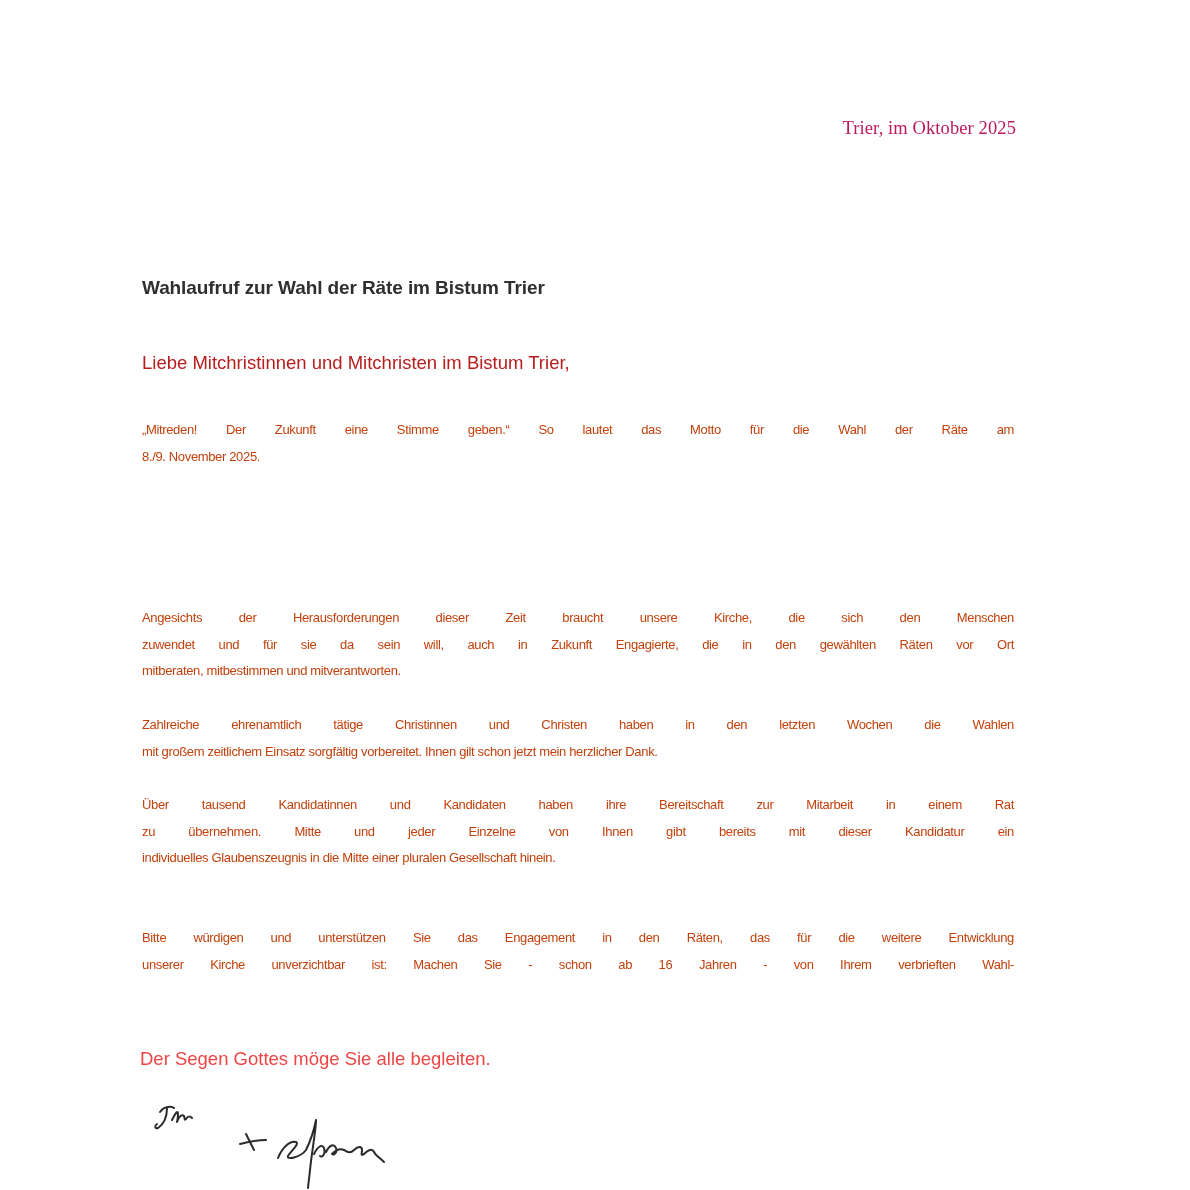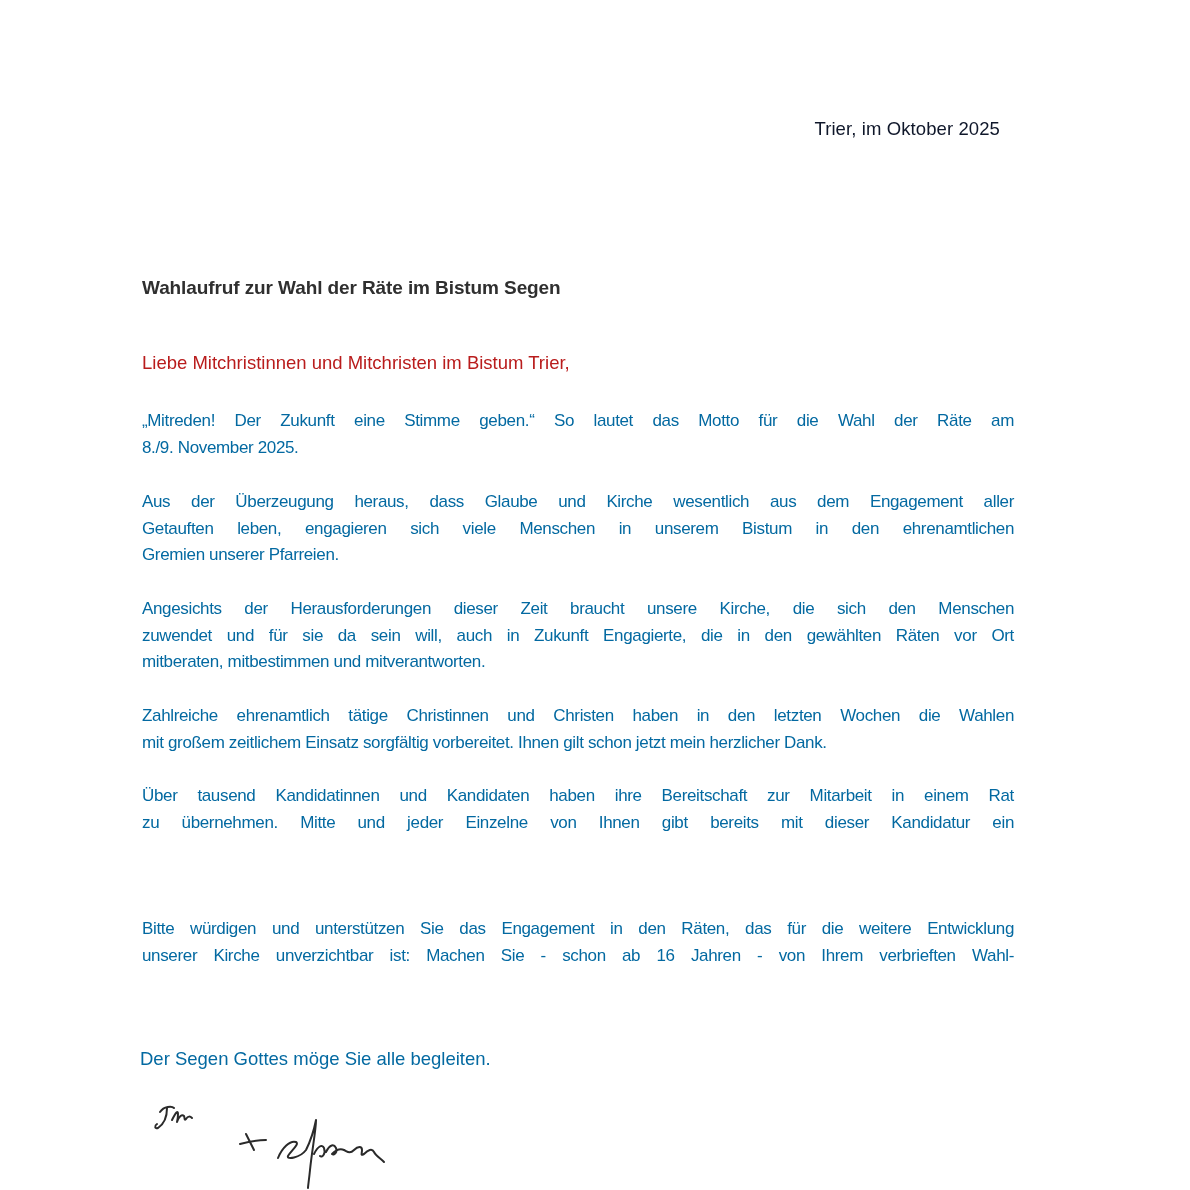--- a/index.html
+++ b/index.html
@@ -16,25 +16,26 @@
       color: #3a3a3a;
     }
     .page {
       position: absolute;
       left: 0; top: 0;
       width: 1190px; height: 1190px;
       background: #ffffff;
     }
     .date-line {
       position: absolute;
-      right: 190px;
+      right: 174px;
       top: 118px;
       font-size: 18.5px;
-      color: #0f172a;
+      color: #be185d;
       letter-spacing: 0.1px;
+      font-family: Liberation Serif, serif;
     }
     .title {
       position: absolute;
       left: 142px;
       top: 277px;
       font-size: 19px;
       font-weight: bold;
       color: #2f2f2f;
       letter-spacing: -0.1px;
     }
@@ -42,25 +43,26 @@
       position: absolute;
       left: 142px;
       top: 352px;
       font-size: 18.5px;
       color: #b91c1c;
     }
     .para {
       position: absolute;
       left: 142px;
       width: 872px;
-      font-size: 17px;
+      font-size: 13px;
       line-height: 26.5px;
-      color: #0369a1;
+      color: #c2410c;
       text-align: justify;
       letter-spacing: -0.35px;
+      margin-top: 9px;
     }
     .para .ln {
       display: block;
       text-align: justify;
       text-align-last: justify;
       white-space: nowrap;
       overflow: visible;
     }
     .para .ln.last {
       text-align-last: left;
@@ -69,70 +71,66 @@
     #p2 { top: 489px; }
     #p3 { top: 596px; }
     #p4 { top: 703px; }
     #p5 { top: 783px; }
     #p6 { top: 916px; }
     .closing {
       position: absolute;
       left: 140px;
       top: 1048px;
       font-size: 18.5px;
-      color: #0369a1;
+      color: #ef4444;
     }
     .signature {
       position: absolute;
       left: 150px;
       top: 1100px;
       width: 280px;
       height: 90px;
     }
     .signature svg {
       width: 280px;
       height: 90px;
     }
   </style>
 </head>
 <body>
 
 <div class="page">
 
   <div class="date-line">Trier, im Oktober 2025</div>
 
-  <div class="title">Wahlaufruf zur Wahl der Räte im Bistum Segen</div>
+  <div class="title">Wahlaufruf zur Wahl der Räte im Bistum Trier</div>
 
   <div class="salutation">Liebe Mitchristinnen und Mitchristen im Bistum Trier,</div>
 
   <div class="para" id="p1">
     <span class="ln">„Mitreden! Der Zukunft eine Stimme geben.“ So lautet das Motto für die Wahl der Räte am</span>
     <span class="ln last">8./9. November 2025.</span>
   </div>
 
-  <div class="para" id="p2">
-    <span class="ln">Aus der Überzeugung heraus, dass Glaube und Kirche wesentlich aus dem Engagement aller</span>
-    <span class="ln">Getauften leben, engagieren sich viele Menschen in unserem Bistum in den ehrenamtlichen</span>
-    <span class="ln last">Gremien unserer Pfarreien.</span>
-  </div>
 
   <div class="para" id="p4">
     <span class="ln">Zahlreiche ehrenamtlich tätige Christinnen und Christen haben in den letzten Wochen die Wahlen</span>
     <span class="ln last">mit großem zeitlichem Einsatz sorgfältig vorbereitet. Ihnen gilt schon jetzt mein herzlicher Dank.</span>
   </div>
 
   <div class="para" id="p3">
     <span class="ln">Angesichts der Herausforderungen dieser Zeit braucht unsere Kirche, die sich den Menschen</span>
     <span class="ln">zuwendet und für sie da sein will, auch in Zukunft Engagierte, die in den gewählten Räten vor Ort</span>
     <span class="ln last">mitberaten, mitbestimmen und mitverantworten.</span>
   </div>
 
   <div class="para" id="p5">
     <span class="ln">Über tausend Kandidatinnen und Kandidaten haben ihre Bereitschaft zur Mitarbeit in einem Rat</span>
     <span class="ln">zu übernehmen. Mitte und jeder Einzelne von Ihnen gibt bereits mit dieser Kandidatur ein</span>
+    <span class="ln last">individuelles Glaubenszeugnis in die Mitte einer pluralen Gesellschaft hinein.</span>
   </div>
 
   <div class="para" id="p6">
     <span class="ln">Bitte würdigen und unterstützen Sie das Engagement in den Räten, das für die weitere Entwicklung</span>
     <span class="ln">unserer Kirche unverzichtbar ist: Machen Sie - schon ab 16 Jahren - von Ihrem verbrieften Wahl-</span>
   </div>
 
   <div class="closing">Der Segen Gottes möge Sie alle begleiten.</div>
 
   <div class="signature">

